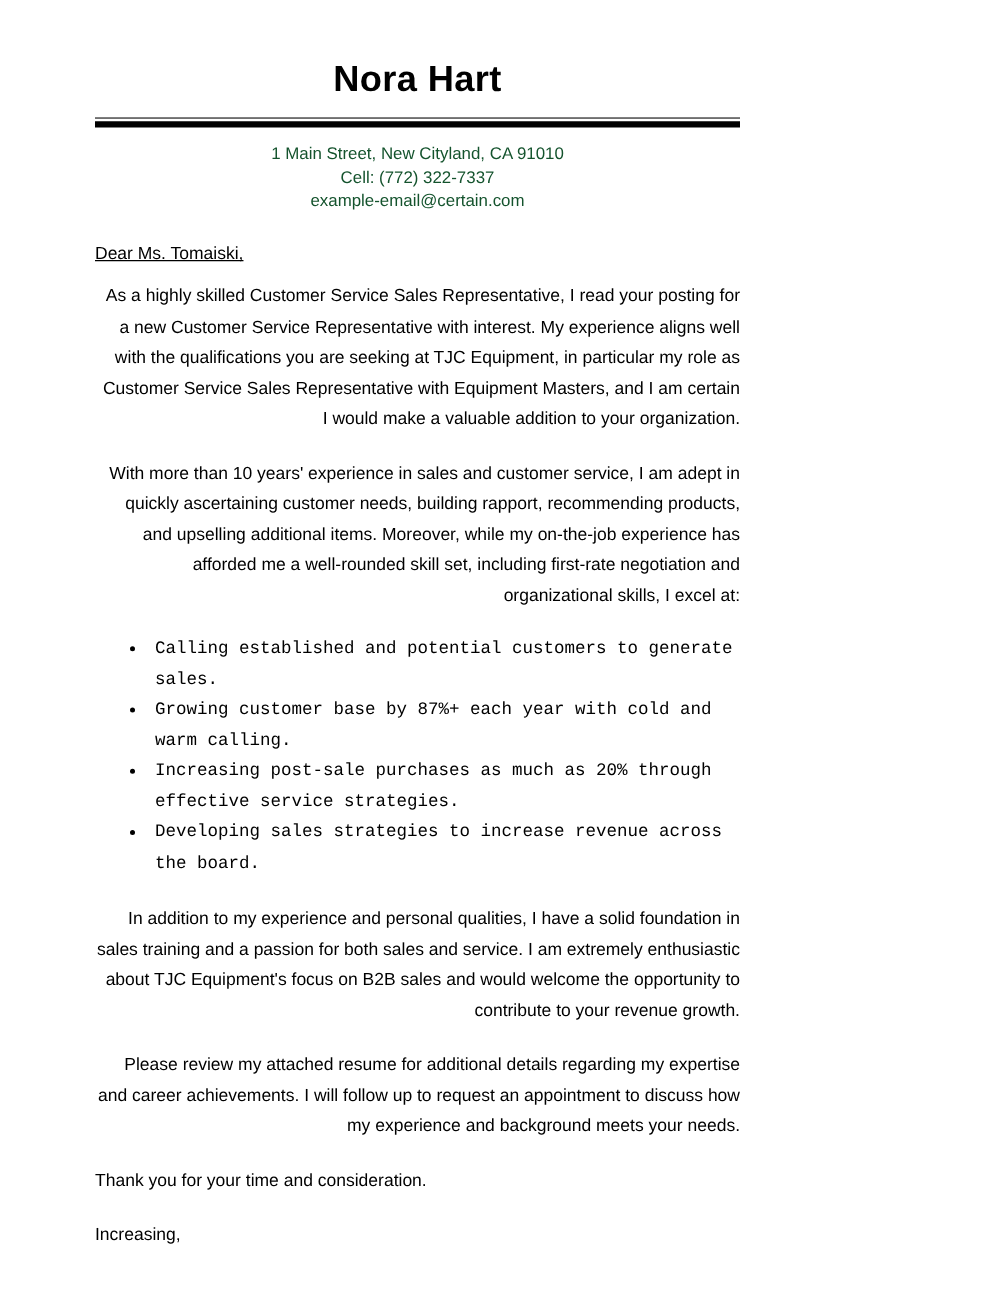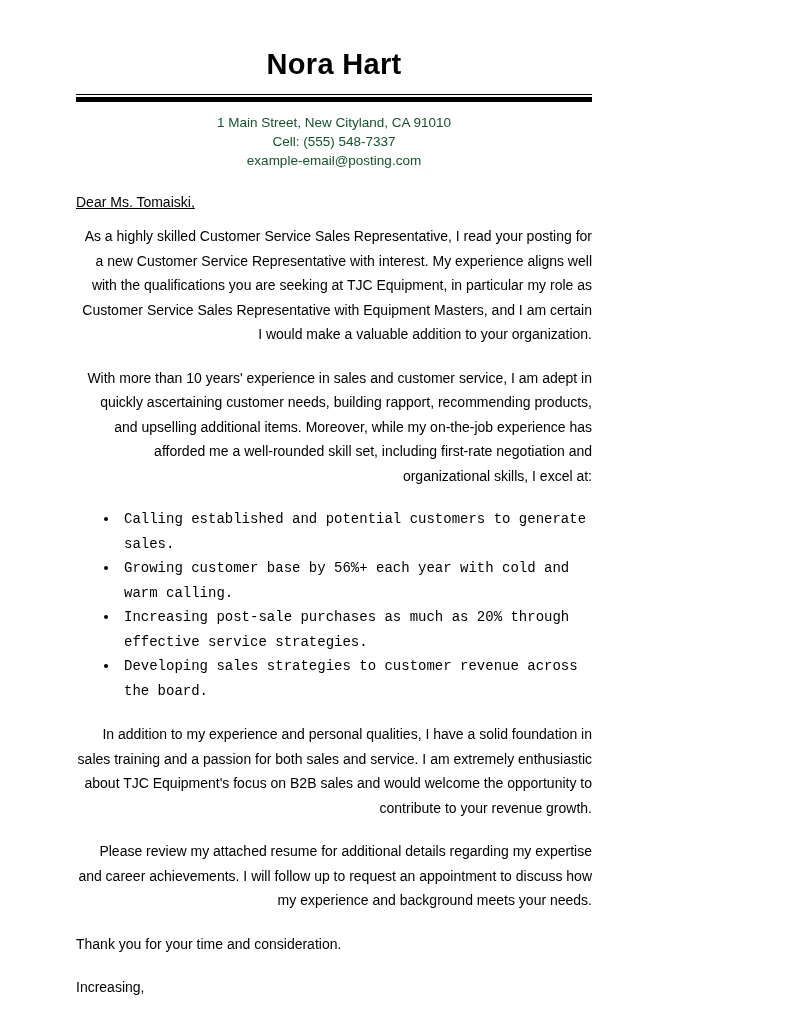--- a/index.html
+++ b/index.html
@@ -133,38 +133,38 @@
     <div class="applicant-name">Nora Hart</div>
 
     <div class="header-rule">
       <div class="rule-hairline"></div>
       <div class="rule-gap"></div>
       <div class="rule-thick"></div>
     </div>
 
     <div class="contact-block">
       <div class="contact-line">1 Main Street, New Cityland, CA 91010</div>
-      <div class="contact-line">Cell: (555) 548-7337</div>
-      <div class="contact-line">example-email@posting.com</div>
+      <div class="contact-line">Cell: (772) 322-7337</div>
+      <div class="contact-line">example-email@certain.com</div>
     </div>
   </div>
 
   <div class="letter-body">
 
     <p class="salutation">Dear Ms. Tomaiski,</p>
 
     <p class="letter-paragraph">As a highly skilled Customer Service Sales Representative, I read your posting for a new Customer Service Representative with interest. My experience aligns well with the qualifications you are seeking at TJC Equipment, in particular my role as Customer Service Sales Representative with Equipment Masters, and I am certain I would make a valuable addition to your organization.</p>
 
     <p class="letter-paragraph">With more than 10 years' experience in sales and customer service, I am adept in quickly ascertaining customer needs, building rapport, recommending products, and upselling additional items. Moreover, while my on-the-job experience has afforded me a well-rounded skill set, including first-rate negotiation and organizational skills, I excel at:</p>
 
     <ul class="skills-list">
       <li>Calling established and potential customers to generate sales.</li>
-      <li>Growing customer base by 56%+ each year with cold and warm calling.</li>
+      <li>Growing customer base by 87%+ each year with cold and warm calling.</li>
       <li>Increasing post-sale purchases as much as 20% through effective service strategies.</li>
-      <li>Developing sales strategies to customer revenue across the board.</li>
+      <li>Developing sales strategies to increase revenue across the board.</li>
     </ul>
 
     <p class="letter-paragraph">In addition to my experience and personal qualities, I have a solid foundation in sales training and a passion for both sales and service. I am extremely enthusiastic about TJC Equipment's focus on B2B sales and would welcome the opportunity to contribute to your revenue growth.</p>
 
     <p class="letter-paragraph">Please review my attached resume for additional details regarding my expertise and career achievements. I will follow up to request an appointment to discuss how my experience and background meets your needs.</p>
 
     <p class="closing-line">Thank you for your time and consideration.</p>
 
     <p class="closing-line">Increasing,</p>
 

